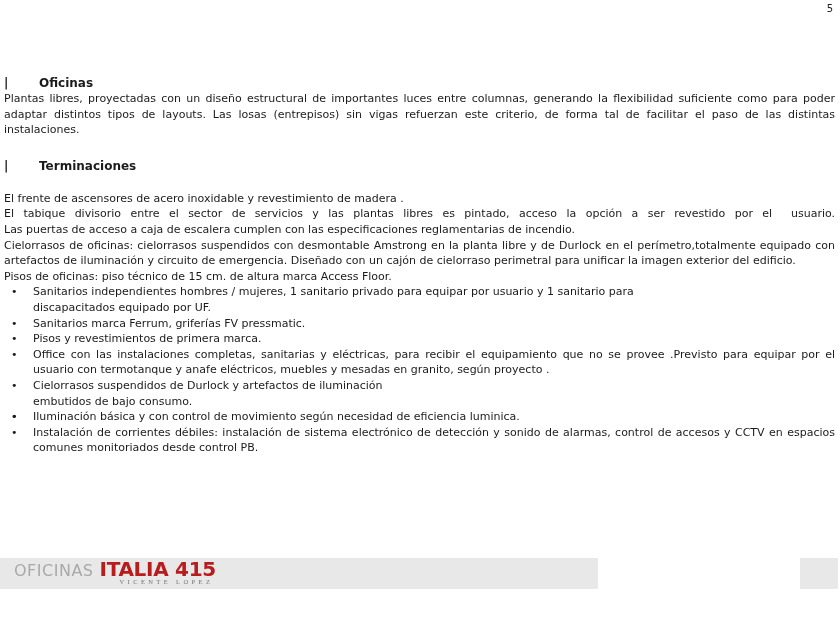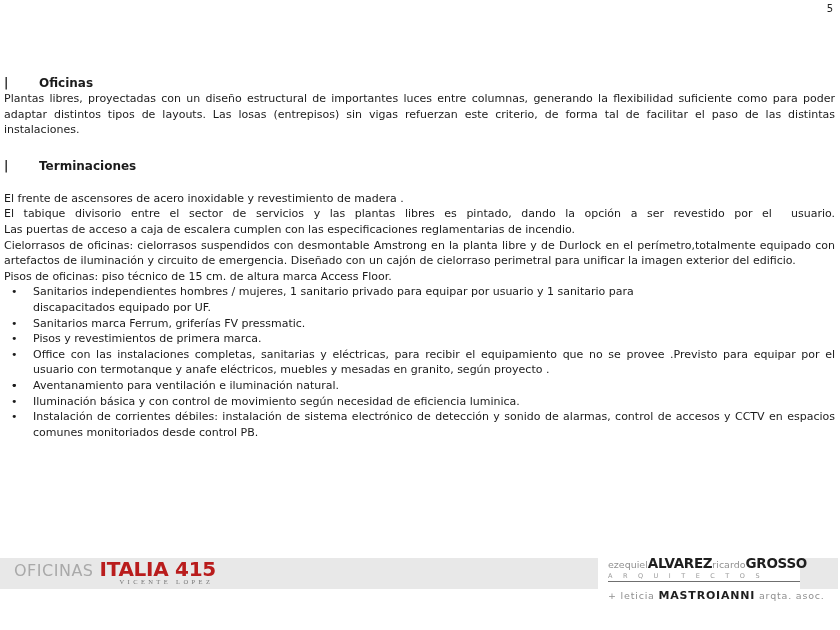--- a/index.html
+++ b/index.html
@@ -66,21 +66,21 @@
     </div>
     <div class="para sec1-para just-all">Plantas libres, proyectadas con un diseño estructural de importantes luces entre columnas, generando la flexibilidad suficiente como para poder adaptar distintos tipos de layouts. Las losas (entrepisos) sin vigas refuerzan este criterio, de forma tal de facilitar el paso de las distintas instalaciones.</div>
 
     <div class="heading heading-2">
       <span class="marker">|</span>
       <span class="label">Terminaciones</span>
     </div>
 
     <div class="block">
       <div class="para">El frente de ascensores de acero inoxidable y revestimiento de madera .</div>
-      <div class="para just-all">El tabique divisorio entre el sector de servicios y las plantas libres es pintado, dando la opción a ser revestido por el  usuario.</div>
+      <div class="para just-all">El tabique divisorio entre el sector de servicios y las plantas libres es pintado, acceso la opción a ser revestido por el  usuario.</div>
       <div class="para">Las puertas de acceso a caja de escalera cumplen con las especificaciones reglamentarias de incendio.</div>
       <div class="para">Cielorrasos de oficinas: cielorrasos suspendidos con desmontable Amstrong en la planta libre y de Durlock en el perímetro,totalmente equipado con artefactos de iluminación y circuito de emergencia. Diseñado con un cajón de cielorraso perimetral para unificar la imagen exterior del edificio.</div>
       <div class="para">Pisos de oficinas: piso técnico de 15 cm. de altura marca Access Floor.</div>
 
       <div class="bullets">
         <div class="bullet">
           <span class="dot">•</span>
           <span class="btxt">Sanitarios independientes hombres / mujeres, 1 sanitario privado para equipar por usuario y 1 sanitario para
 discapacitados equipado por UF.</span>
         </div>
@@ -91,24 +91,25 @@
         <div class="bullet">
           <span class="dot">•</span>
           <span class="btxt">Pisos y revestimientos de primera marca.</span>
         </div>
         <div class="bullet">
           <span class="dot">•</span>
           <span class="btxt">Office con las instalaciones completas, sanitarias y eléctricas, para recibir el equipamiento que no se provee .Previsto para equipar por el usuario con termotanque y anafe eléctricos, muebles y mesadas en granito, según proyecto .</span>
         </div>
         <div class="bullet">
           <span class="dot">•</span>
+          <span class="btxt">Cielorrasos suspendidos de Durlock y artefactos de iluminación
+embutidos de bajo consumo.</span>
         </div>
         <div class="bullet">
           <span class="dot">•</span>
-          <span class="btxt">Aventanamiento para ventilación e iluminación natural.</span>
         </div>
         <div class="bullet">
           <span class="dot">•</span>
           <span class="btxt">Iluminación básica y con control de movimiento según necesidad de eficiencia luminica.</span>
         </div>
         <div class="bullet">
           <span class="dot">•</span>
           <span class="btxt">Instalación de corrientes débiles: instalación de sistema electrónico de detección y sonido de alarmas, control de accesos y CCTV en espacios comunes monitoriados desde control PB.</span>
         </div>
       </div>
@@ -121,23 +122,14 @@
   <div class="logo">
     <div class="logo-top">
       <span class="logo-brand">OFICINAS</span>
       <span class="logo-right">
         <div class="logo-name">ITALIA 415</div>
         <div class="logo-location">VICENTE LOPEZ</div>
       </span>
     </div>
   </div>
 
-  <div class="studio">
-    <div class="studio-names">
-      <span class="studio-light">ezequiel</span><span class="studio-strong">ALVAREZ</span><span class="studio-light">ricardo</span><span class="studio-strong">GROSSO</span>
-    </div>
-    <div class="studio-prof">ARQUITECTOS</div>
-    <div class="studio-assoc">
-      <span class="assoc-light">+ leticia </span><span class="assoc-strong">MASTROIANNI</span><span class="assoc-light"> arqta. asoc.</span>
-    </div>
-  </div>
 
 </div>
 
 </body></html>

